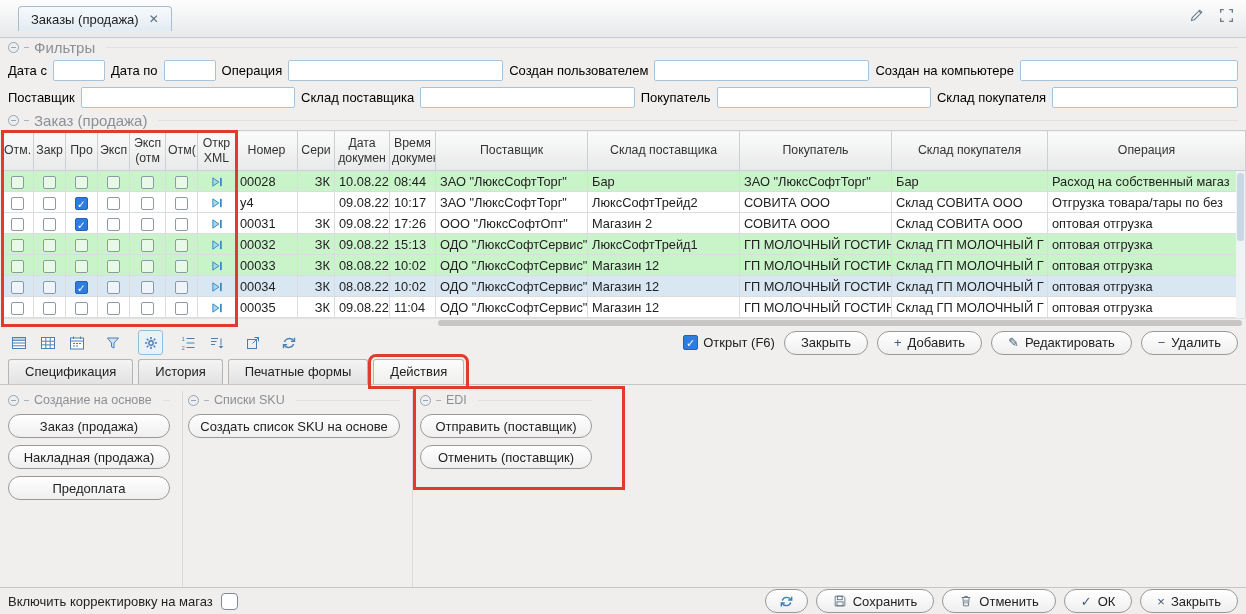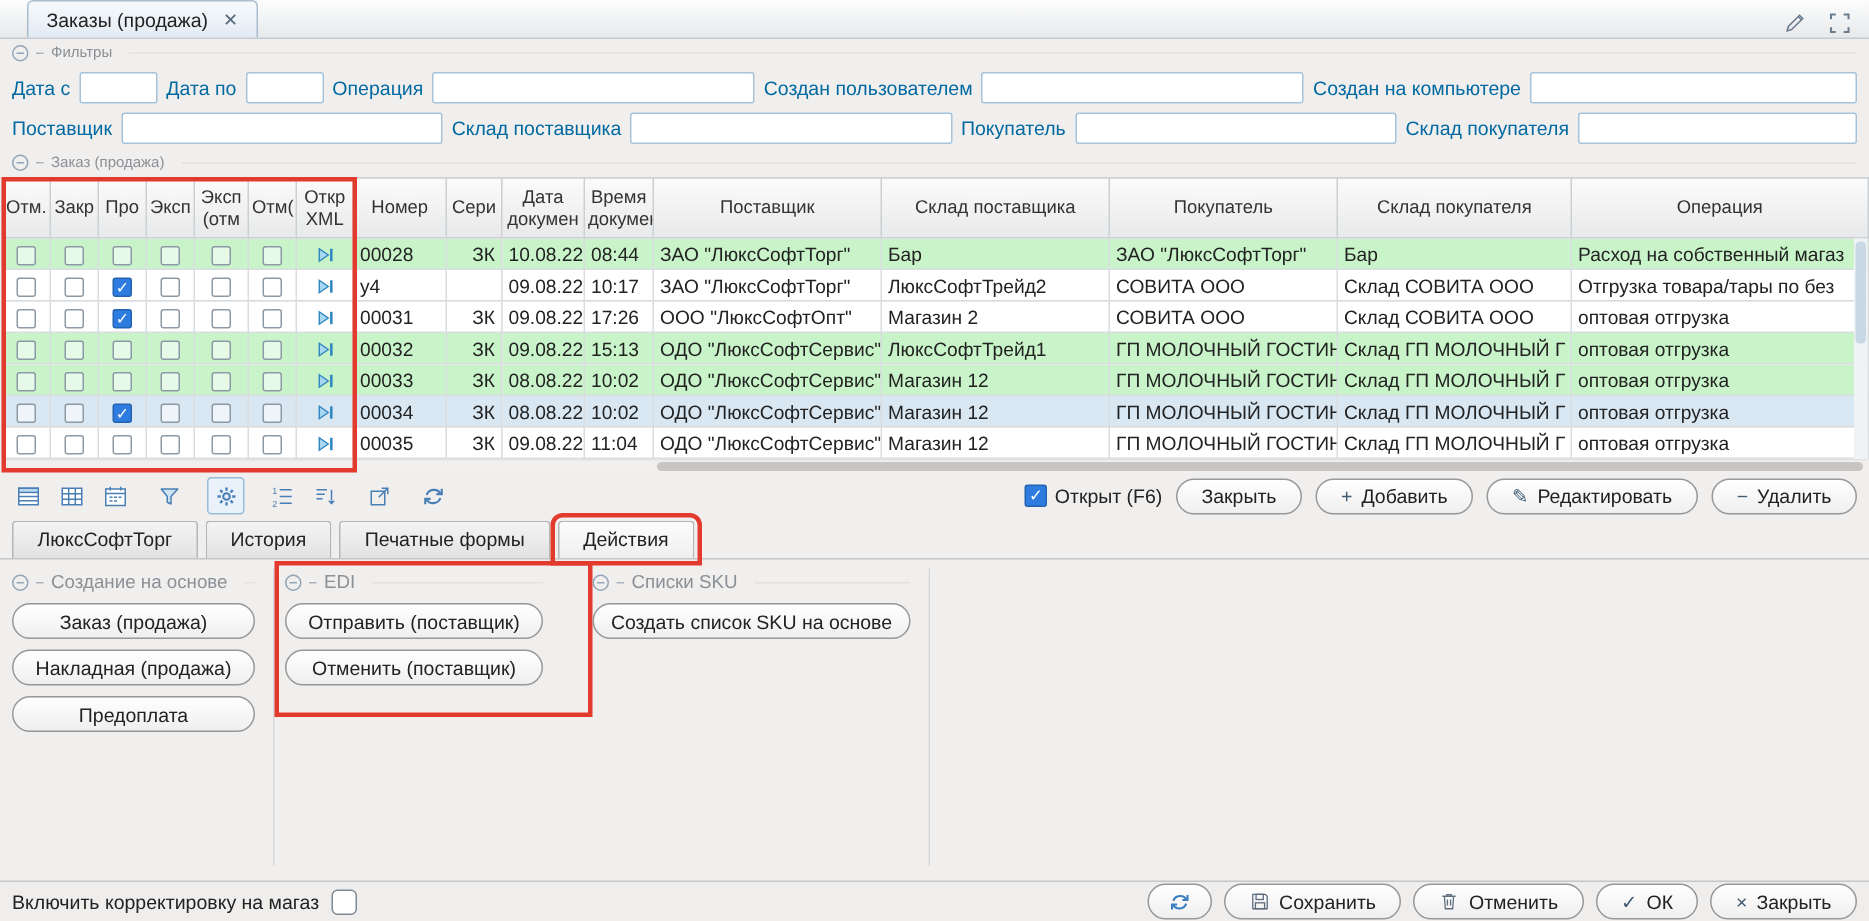--- a/index.html
+++ b/index.html
@@ -8,39 +8,39 @@
     --row-selected:#d9e7f3;
     --checkbox-checked:#2f7ce0;
     --icon-blue:#4a7fb5;
   }
   *{box-sizing:border-box}
   html,body{margin:0;padding:0}
   body{width:1246px;height:614px;overflow:hidden;background:#f0efee;color:#222;
        font-family:"Liberation Sans",sans-serif;font-size:13px;position:relative}
 
   
-  .tabbar{height:26px;background:linear-gradient(#fdfdfd,#e7e9eb);border-bottom:1px solid #c2cbd3;
-          display:flex;align-items:flex-end;padding:0 10px;position:relative}
+  .tabbar{height:38px;background:linear-gradient(#fdfdfd,#e7e9eb);border-bottom:1px solid #c2cbd3;
+          display:flex;align-items:center;padding:0 10px;position:relative}
   .doc-tab{display:inline-flex;align-items:center;gap:10px;height:25px;padding:0 12px;
            background:linear-gradient(#f7fafc,#e2ebf3);border:1px solid #a9bdcf;border-bottom:none;
            border-radius:4px 4px 0 0;margin-left:8px;cursor:default}
   .tab-close{color:#5a6b7a;font-size:12px}
   .win-icons{position:absolute;right:10px;top:5px;display:flex;gap:10px}
   .win-ic{width:20px;height:20px;display:grid;place-items:center}
 
   
-  .sec-head{display:flex;align-items:center;gap:5px;padding:3px 8px;color:#8b9096;font-size:10px;height:19px}
+  .sec-head{display:flex;align-items:center;gap:5px;padding:3px 8px;color:#8b9096;font-size:15px;height:19px}
   .collapse-ic{width:11px;height:11px;border:1px solid #93a5b6;border-radius:50%;position:relative;flex:0 0 auto}
   .collapse-ic::after{content:"";position:absolute;left:2px;right:2px;top:4px;height:1px;background:#93a5b6}
   .dash{width:5px;height:1px;background:#aab4bf}
   .line{flex:1;border-top:1px solid #e2e1e0;margin-left:6px}
 
   
   .f-row{display:flex;align-items:center;gap:6px;padding:3px 8px;height:27px}
-  .f-row label{color:#0369a1;white-space:nowrap}
+  .f-row label{color:#000000;white-space:nowrap}
   .f-input{height:21px;border:1px solid #a6c3da;border-radius:2px;background:#fff;padding:0 4px;
            font-family:"Liberation Sans",sans-serif;font-size:13px}
   .w52{width:52px}.w215{width:215px}.grow{flex:1}
 
   
   .table-zone{position:relative;margin:0 1px}
   table{border-collapse:collapse;table-layout:fixed;width:1244px}
   th{background:linear-gradient(#fbfbfb,#e8e9ea);border:1px solid #cdd0d3;font-weight:normal;
      font-size:12.3px;color:#333;padding:1px 2px;height:40px;text-align:center;line-height:1.15;overflow:hidden}
   td{border:1px solid #dadde0;height:21px;padding:0 4px;font-size:12.8px;white-space:nowrap;
@@ -443,63 +443,63 @@
         <span>Редактировать</span>
       </button>
       <button class="btn">
         <span class="bic">−</span>
         <span>Удалить</span>
       </button>
     </div>
   </div>
 
   <div class="tabs">
-    <span class="tab">ЛюксСофтТорг</span>
+    <span class="tab">Спецификация</span>
     <span class="tab">История</span>
     <span class="tab">Печатные формы</span>
     <span class="tab active anno-outline">Действия</span>
   </div>
 
   <div class="panels">
     <div class="group">
       <div class="group-head">
         <span class="collapse-ic"></span>
         <span class="dash"></span>
         <span>Создание на основе</span>
         <span class="line"></span>
       </div>
       <div class="group-btns">
         <button class="pbtn w160">Заказ (продажа)</button>
         <button class="pbtn w160">Накладная (продажа)</button>
         <button class="pbtn w160">Предоплата</button>
       </div>
     </div>
+    <div class="group">
+      <div class="group-head">
+        <span class="collapse-ic"></span>
+        <span class="dash"></span>
+        <span>Списки SKU</span>
+        <span class="line"></span>
+      </div>
+      <div class="group-btns">
+        <button class="pbtn w210">Создать список SKU на основе</button>
+      </div>
+    </div>
     <div class="group g3 anno-outline">
       <div class="group-head">
         <span class="collapse-ic"></span>
         <span class="dash"></span>
         <span>EDI</span>
         <span class="line"></span>
       </div>
       <div class="group-btns">
         <button class="pbtn w172">Отправить (поставщик)</button>
         <button class="pbtn w172">Отменить (поставщик)</button>
       </div>
     </div>
-    <div class="group">
-      <div class="group-head">
-        <span class="collapse-ic"></span>
-        <span class="dash"></span>
-        <span>Списки SKU</span>
-        <span class="line"></span>
-      </div>
-      <div class="group-btns">
-        <button class="pbtn w210">Создать список SKU на основе</button>
-      </div>
-    </div>
   </div>
 
   <div class="statusbar">
     <span>Включить корректировку на магаз</span>
     <span class="sb-check"></span>
     <div class="sb-right">
       <button class="btn icon-only">
         <svg viewBox="0 0 16 16" width="15" height="15">
             <path d="M12.8 6.2A5.2 5.2 0 0 0 3.4 7" fill="none" stroke="#3a7ebf" stroke-width="1.5"></path>
             <path d="M13.5 2.8v3.6H9.9" fill="none" stroke="#3a7ebf" stroke-width="1.5"></path>

